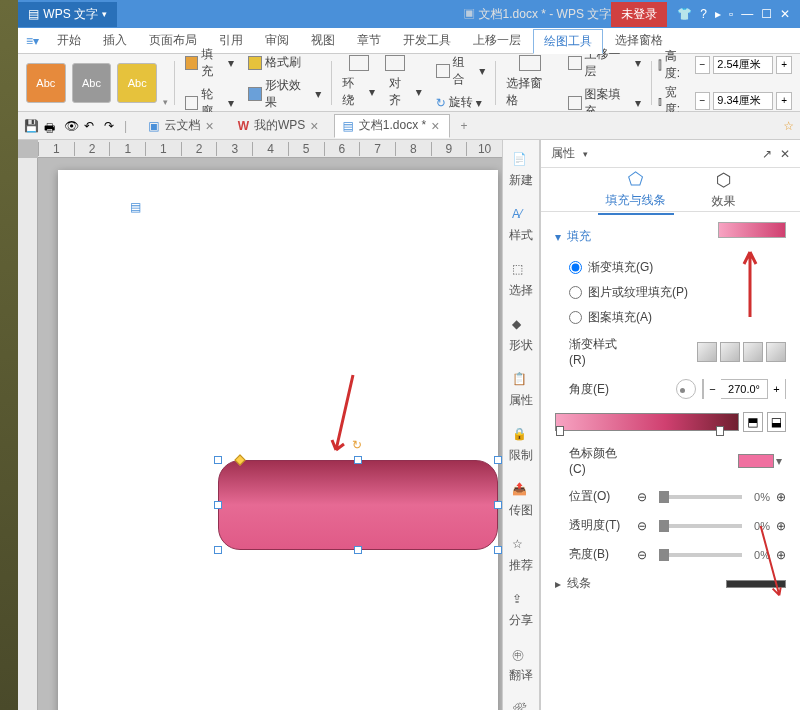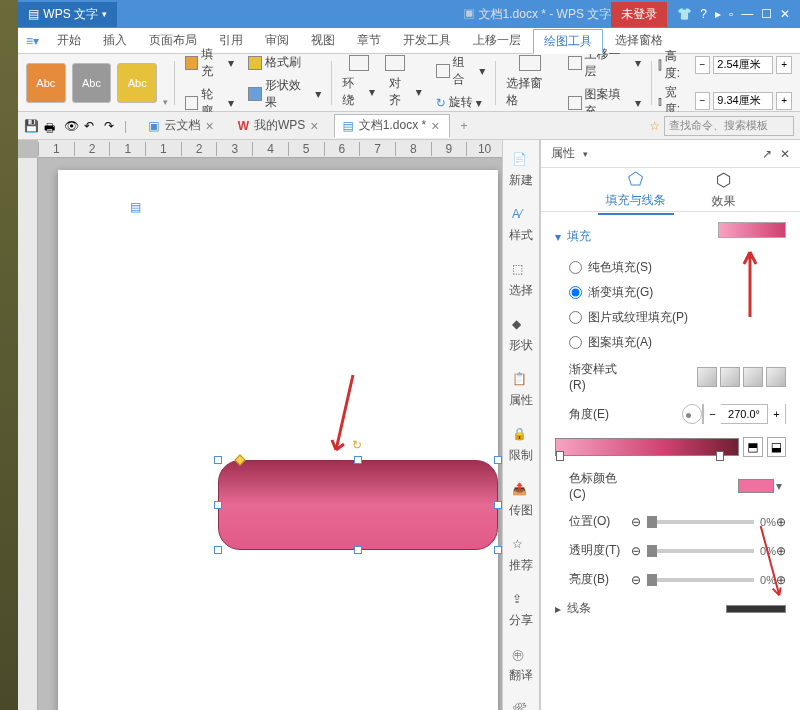--- a/index.html
+++ b/index.html
@@ -57,21 +57,21 @@
 .prophead { height: 28px; border-bottom: 1px solid #ddd; display: flex; align-items: center; padding: 0 10px; color: #555; gap: 8px; }
 .prophead .spacer { flex: 1; }
 .proptabs { height: 44px; display: flex; align-items: center; justify-content: center; gap: 30px; border-bottom: 1px solid #ddd; }
 .proptab { display: flex; flex-direction: column; align-items: center; gap: 2px; color: #555; cursor: pointer; padding: 4px 8px; }
 .proptab.active { color: #3a7ecc; border-bottom: 2px solid #3a7ecc; }
 .propbody { flex: 1; padding: 10px 14px; overflow-y: auto; position: relative; }
 .section-hd { color: #3a7ecc; font-size: 12px; margin: 6px 0 10px; display: flex; align-items: center; gap: 6px; }
 .colorchip { width: 68px; height: 16px; background: linear-gradient(90deg,#f7a3c2,#d04070); border: 1px solid #aaa; position: absolute; right: 14px; top: 10px; }
 .radio-row { display: flex; align-items: center; gap: 6px; padding: 4px 0 4px 14px; color: #444; }
 .radio-row input { margin: 0; }
-.field-row { display: flex; align-items: center; padding: 6px 0; color: #444; }
+.field-row { display: flex; align-items: center; padding: 6px 0; gap: 6px; color: #444; }
 .field-row .lbl { width: 76px; padding-left: 14px; }
 .spin { display: flex; align-items: center; border: 1px solid #bbb; height: 20px; }
 .spin input { width: 46px; border: none; text-align: center; font-size: 11px; }
 .spin button { width: 18px; height: 20px; border: none; border-left: 1px solid #bbb; background: #fff; font-size: 11px; }
 .dial { width: 20px; height: 20px; border: 1px solid #bbb; border-radius: 50%; display: inline-block; position: relative; }
 .dial::after { content: ''; position: absolute; left: 3px; top: 8px; width: 5px; height: 5px; background: #888; border-radius: 50%; }
 .gradbar { height: 18px; background: linear-gradient(90deg,#f7a3c2 0%, #d04070 60%, #702030 100%); border: 1px solid #888; margin: 8px 0; position: relative; }
 .gradstop { position: absolute; bottom: -6px; width: 8px; height: 10px; background: #fff; border: 1px solid #666; }
 .styleboxes { display: flex; gap: 3px; }
 .stylebox { width: 20px; height: 20px; border: 1px solid #aaa; background: linear-gradient(135deg,#eee,#bbb); }
@@ -205,21 +205,20 @@
       <span class="close">×</span>
     </div>
     <div class="doctab active">
       <span style="color:#4a90d9">▤</span>
       <span>文档1.docx *</span>
       <span class="close">×</span>
     </div>
     <span style="color:#888;padding:0 6px">+</span>
     <div class="spacer"></div>
     <span style="color:#e6a23c">☆</span>
-    <div class="searchbox">查找命令、搜索模板</div>
   </div>
 
   <div class="workarea">
     <div class="canvas-wrap">
       <div class="ruler-h">
         <span>1</span>
           <span>2</span>
           <span>1</span>
           <span>1</span>
           <span>2</span>
@@ -318,24 +317,20 @@
           <span>效果</span>
         </div>
       </div>
       <div class="propbody">
         <div class="colorchip"></div>
         <svg class="arrowred" style="right:30px;top:30px" viewBox="0 0 40 80">
             <path d="M20 75 L20 10 M20 10 L14 22 M20 10 L26 22" stroke="#d03030" stroke-width="3" fill="none"></path>
           </svg>
         <div class="section-hd">▾ <span>填充</span></div>
         <label class="radio-row">
-            <input type="radio" name="fill" style="">
-            <span>纯色填充(S)</span>
-          </label>
-        <label class="radio-row">
             <input type="radio" name="fill" checked="" style="">
             <span>渐变填充(G)</span>
           </label>
         <label class="radio-row">
             <input type="radio" name="fill" style="">
             <span>图片或纹理填充(P)</span>
           </label>
         <label class="radio-row">
             <input type="radio" name="fill" style="">
             <span>图案填充(A)</span>

